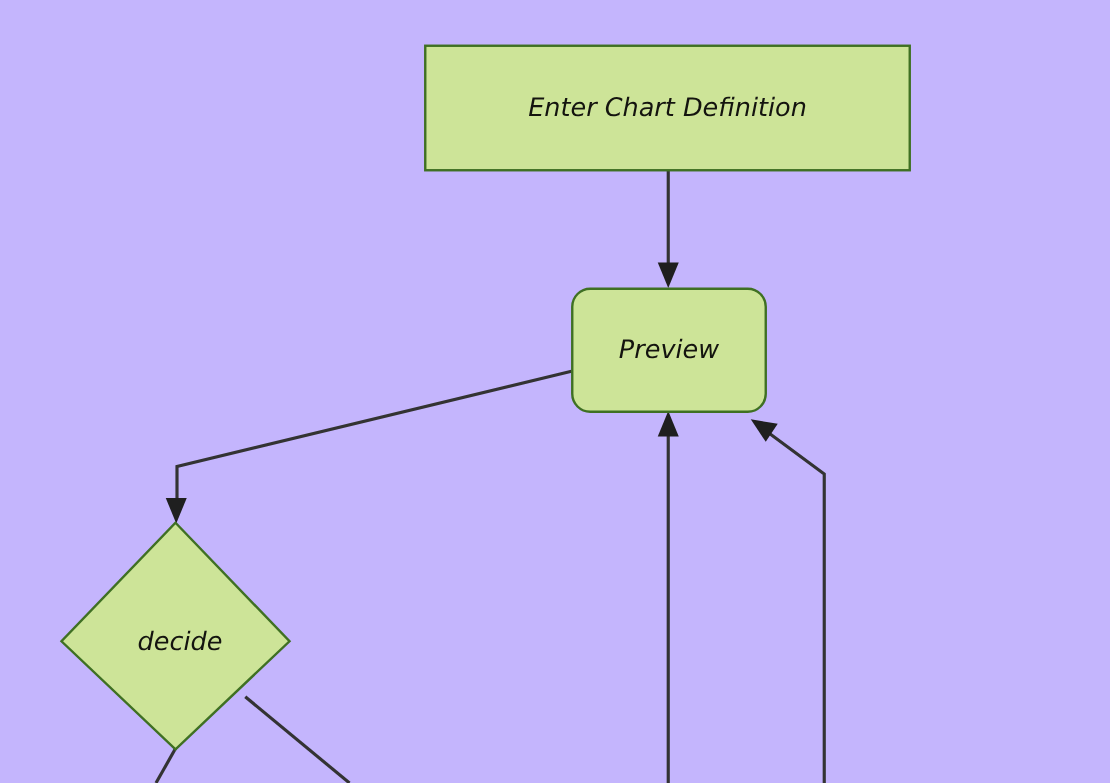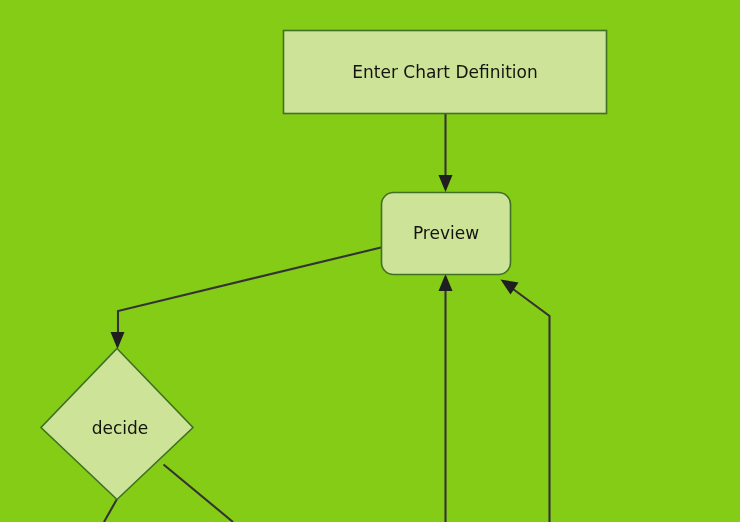--- a/index.html
+++ b/index.html
@@ -10,21 +10,22 @@
   body {
     width: 740px;
     height: 522px;
     overflow: hidden;
     font-family: "DejaVu Sans", sans-serif;
   }
   #diagram-root {
     position: relative;
     width: 740px;
     height: 522px;
-    background: #84cc16;
+    background: #c4b5fd;
+    font-style: italic;
   }
   svg#flowchart {
     display: block;
     width: 740px;
     height: 522px;
   }
   .node-shape {
     fill: #cde498;
     stroke: #3f7023;
     stroke-width: 1.6;

